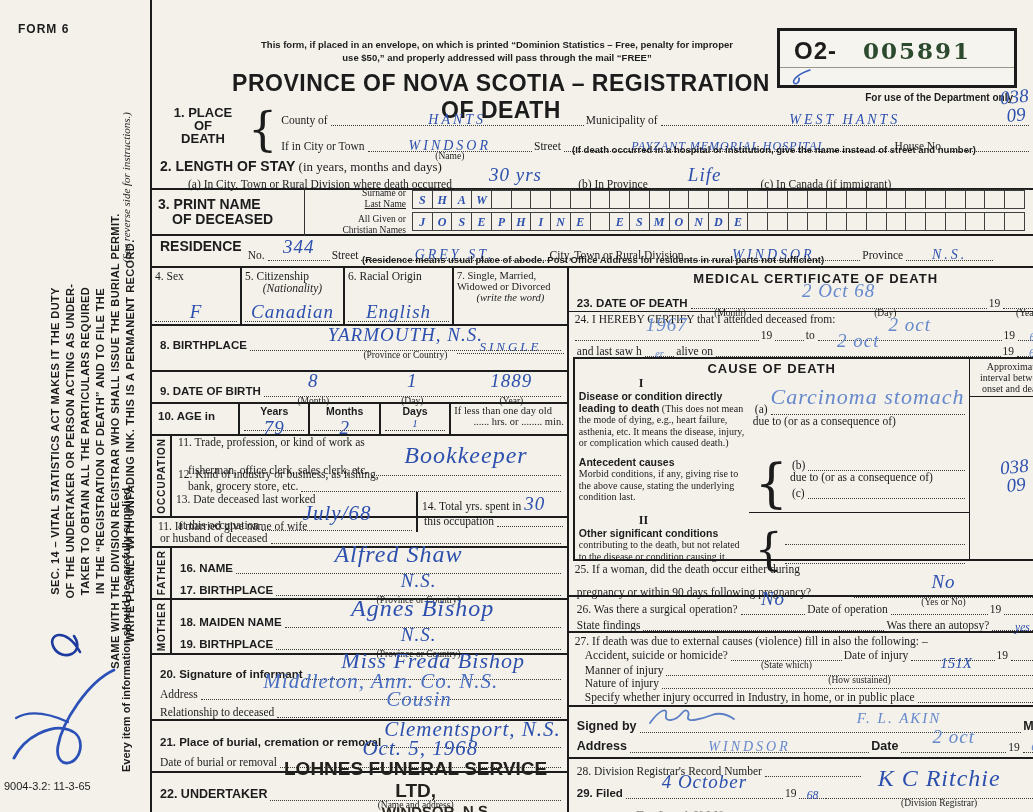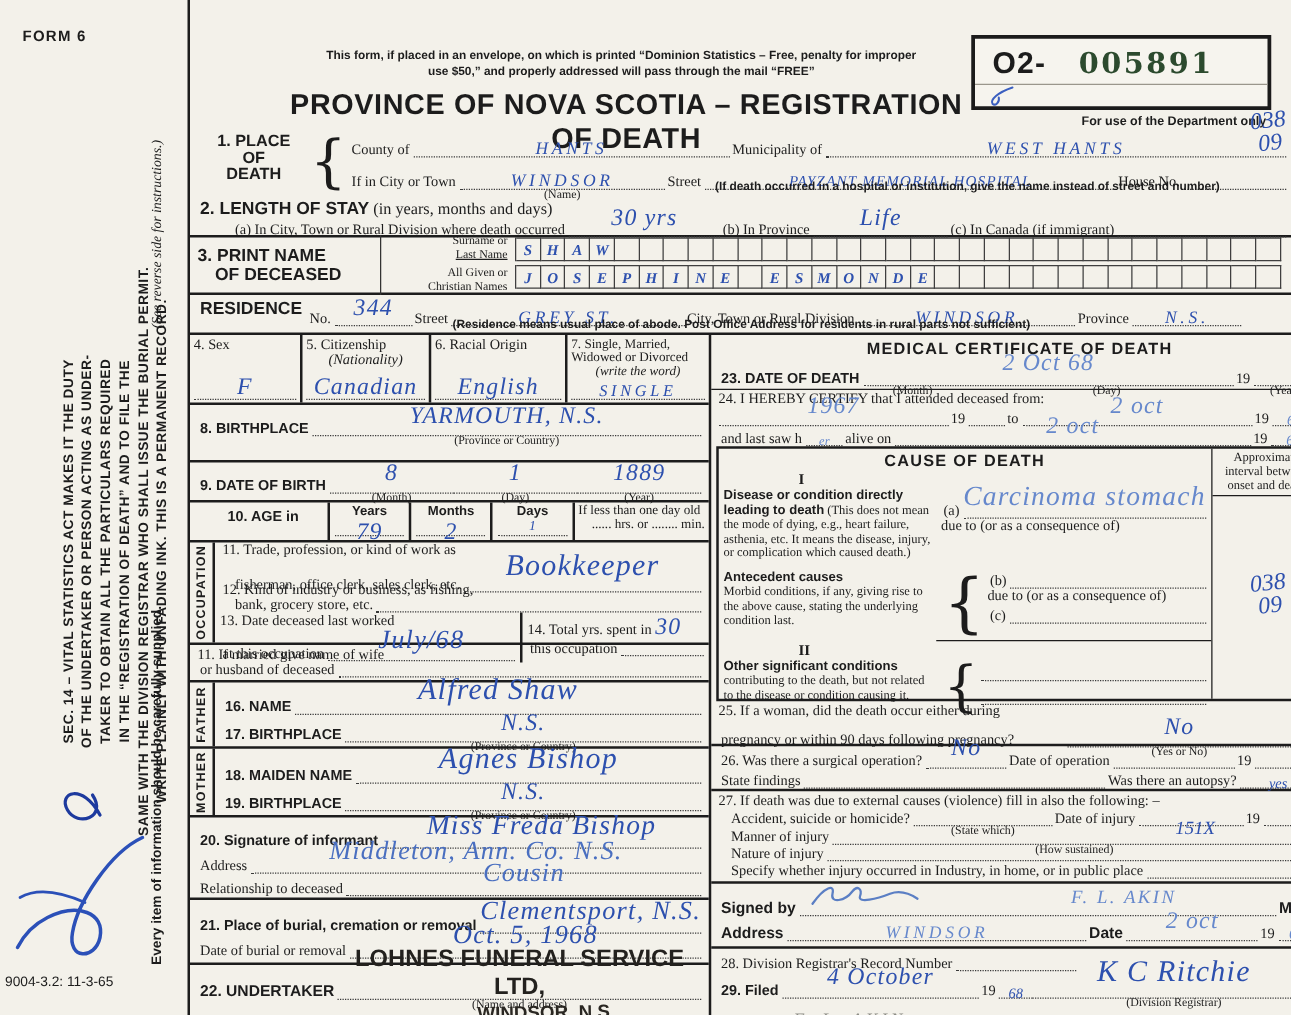--- a/index.html
+++ b/index.html
@@ -83,28 +83,28 @@
 
   .main { display:flex; border-top:2px solid #1c1c1c; height:550px; }
   .colL { width:430px; border-right:2px solid #1c1c1c; display:flex; flex-direction:column; }
   .colR { flex:1; display:flex; flex-direction:column; position:relative; }
 
   .rowb { border-bottom:2px solid #1c1c1c; position:relative; }
 
   
   .r47 { height:58px; display:flex; }
   .cell47 { border-right:2px solid #1c1c1c; padding:2px 3px; font-size:11.5px; display:flex; flex-direction:column; justify-content:space-between; }
-  .cell47:last-child { border-right:none; }
+  .cell47:last-child { border-right:none;gap:34px; }
   .cell47 .vline { border-bottom:1.5px dotted #3a3a3a; text-align:center; }
   .cell47 .vline .hw { position:relative; top:2px; }
   .c-sex{width:90px;} .c-cit{width:103px;} .c-rac{width:109px;} .c-mar{flex:1; font-size:10.5px;}
 
   .r8 { height:48px; padding:2px 6px 8px; }
   .r9 { height:32px; padding:2px 6px 8px; }
-  .r10 { height:34px; display:flex;padding-left:24px; }
+  .r10 { height:34px; display:flex; }
   .agelbl { width:86px; font-size:11.5px; padding:6px 0 0 6px; white-space:nowrap; }
   .agecell { border-left:2px solid #1c1c1c; flex:1; text-align:center; font-size:11px; position:relative; padding-top:1px; }
   .agecell .vline { border-bottom:1.5px dotted #3a3a3a; margin:0 4px; height:14px; }
   .lessday { font-size:10.5px; text-align:left; padding:1px 3px; }
 
   .grp { display:flex; }
   .side-rot { width:20px; border-right:2px solid #1c1c1c; display:flex; align-items:center; justify-content:center; }
   .side-rot span { writing-mode:vertical-rl; transform:rotate(180deg); font-family:"Liberation Sans",sans-serif; font-weight:bold; font-size:10px; letter-spacing:1px; }
   .grp-rows { flex:1; display:flex; flex-direction:column; }
 

